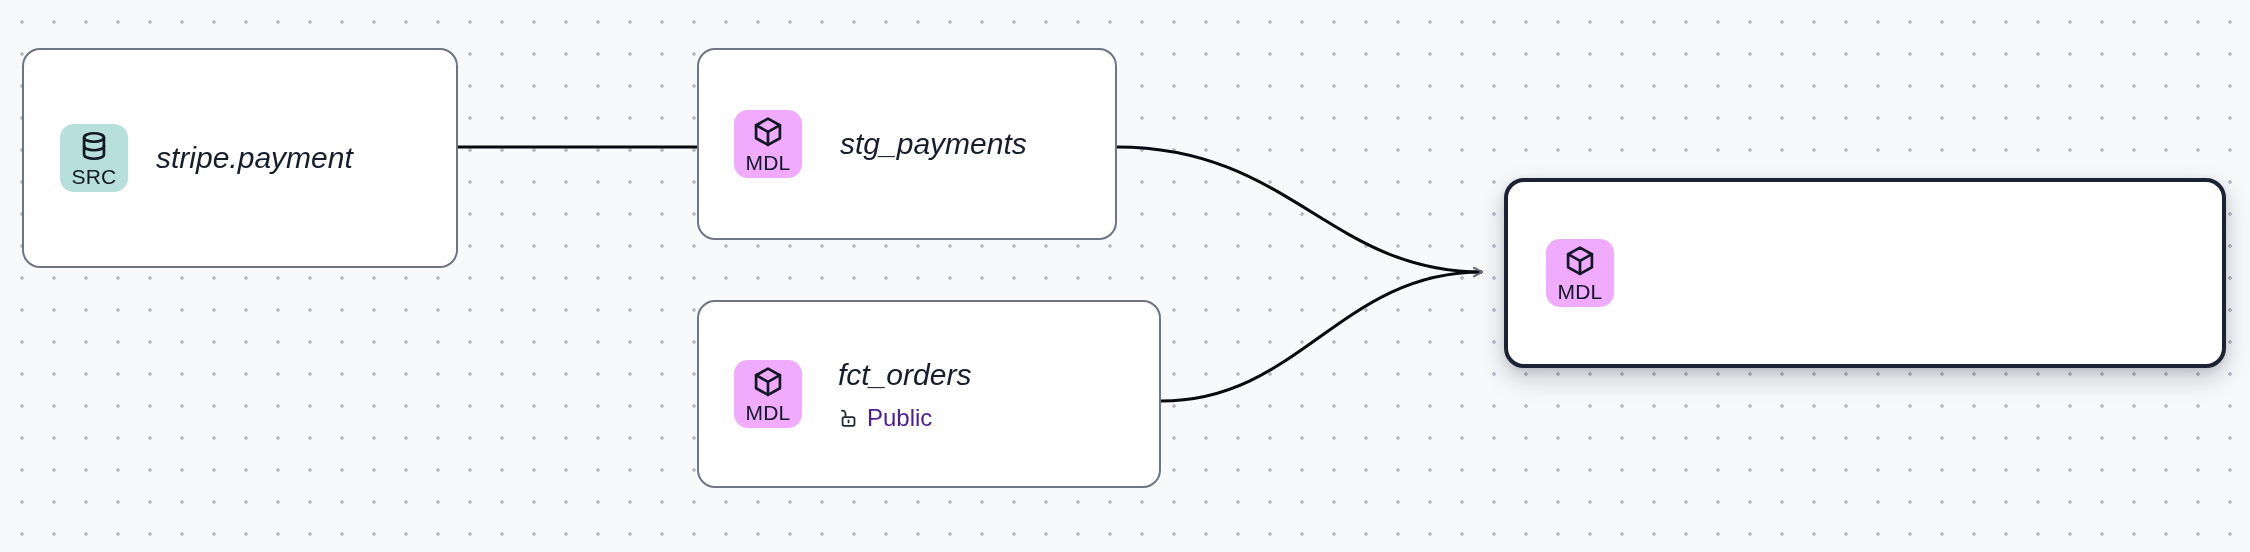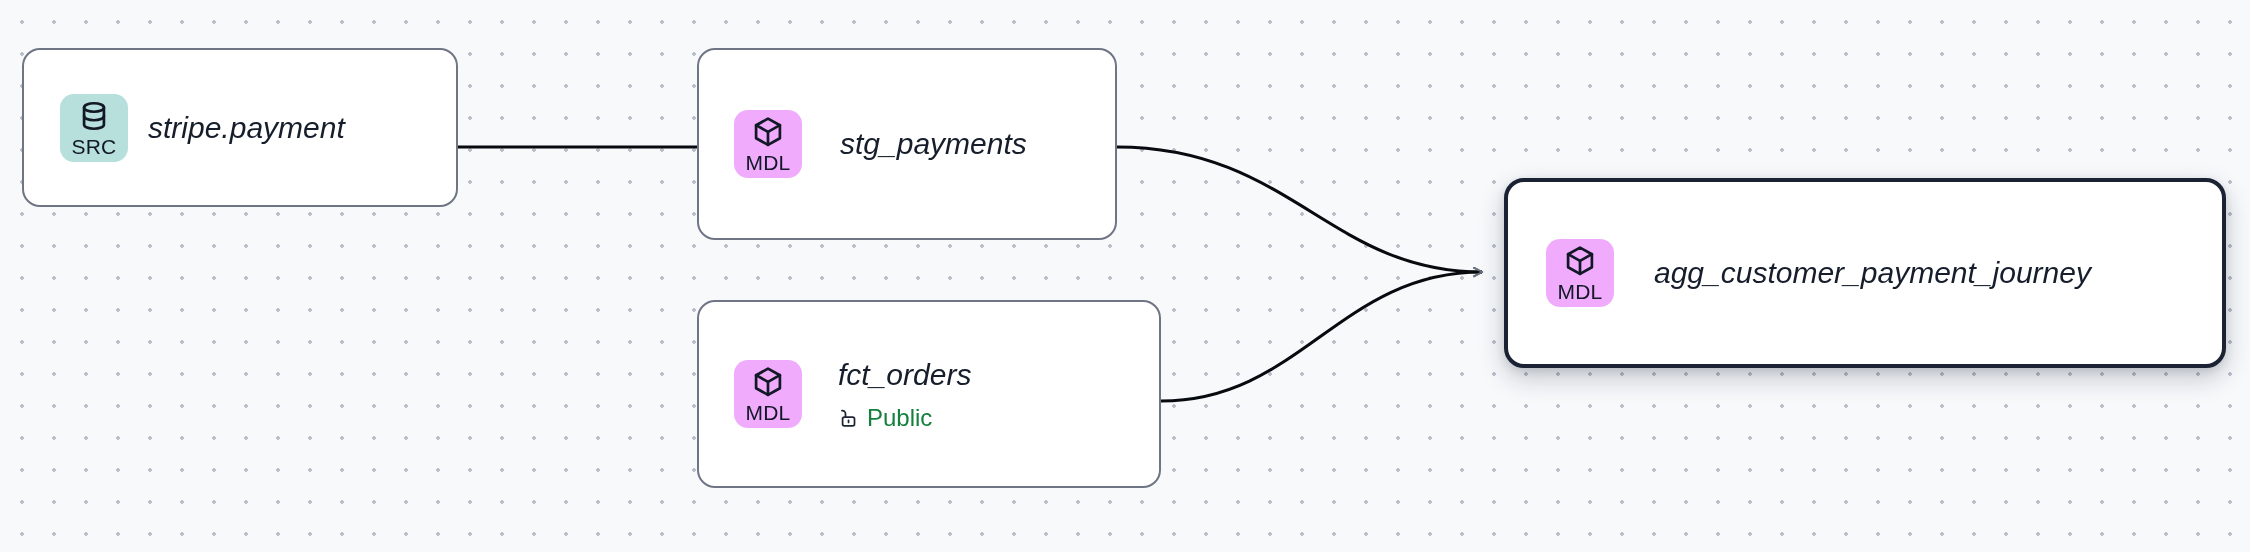--- a/index.html
+++ b/index.html
@@ -45,26 +45,26 @@
     font-family:"Liberation Sans", sans-serif;
   }
   .node-body{display:flex;flex-direction:column;justify-content:center;}
   .node-title{
     font-size:30px;color:#161d2b;line-height:1.18;white-space:nowrap;
     font-family:"Liberation Sans", sans-serif;
     font-style:italic;
   }
   .node-sub{
     display:flex;align-items:center;gap:7px;
-    font-size:24px;color:#15803d;line-height:1.15;margin-top:12px;white-space:nowrap;
+    font-size:24px;color:#4c1d95;line-height:1.15;margin-top:12px;white-space:nowrap;
   }
   .node-sub svg{display:block;flex:0 0 auto;}
 
   
-  #node-stripe-payment{left:22px;top:48px;width:436px;height:159px;padding-left:36px;gap:20px;}
+  #node-stripe-payment{left:22px;top:48px;width:436px;height:220px;padding-left:36px;gap:28px;}
   #node-stg-payments{left:697px;top:48px;width:420px;height:192px;padding-left:35px;gap:38px;}
   #node-fct-orders{left:697px;top:300px;width:464px;height:188px;padding-left:35px;gap:36px;}
   #node-agg{left:1504px;top:178px;width:722px;height:190px;padding-left:38px;gap:40px;}
 </style>
 </head>
 <body>
 
 <div id="canvas">
 
   <svg id="edge-layer" viewBox="0 0 2250 552" xmlns="http://www.w3.org/2000/svg">
@@ -133,18 +133,15 @@
 
   <div class="node selected" id="node-agg">
     <div class="badge mdl">
       <svg width="34" height="34" viewBox="0 0 24 24" fill="none" stroke="#121826" stroke-width="1.9" stroke-linecap="round" stroke-linejoin="round">
         <path d="M12 2.6 L20.4 7.2 L20.4 16.4 L12 21.1 L3.6 16.4 L3.6 7.2 Z"></path>
         <path d="M3.6 7.2 L12 11.9 L20.4 7.2"></path>
         <path d="M12 11.9 L12 21.1"></path>
       </svg>
       <span class="badge-text">MDL</span>
     </div>
-    <div class="node-body">
-      <div class="node-title">agg_customer_payment_journey</div>
-    </div>
   </div>
 
 </div>
 
 </body></html>

